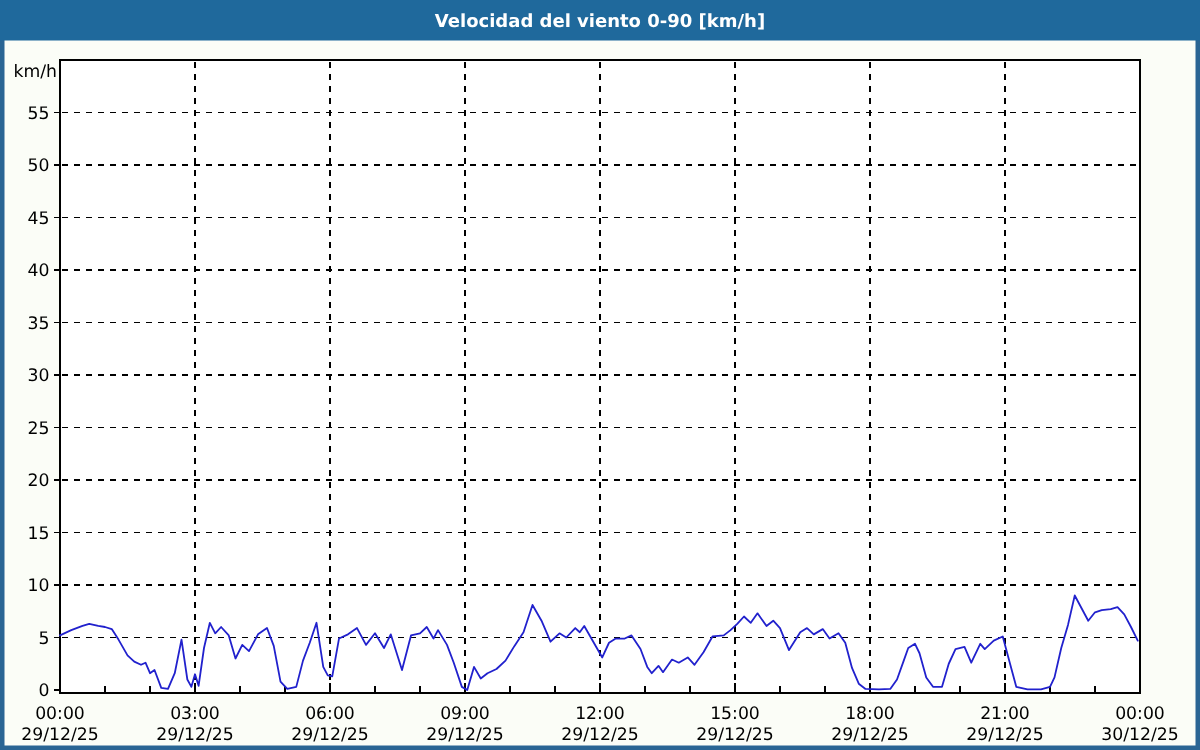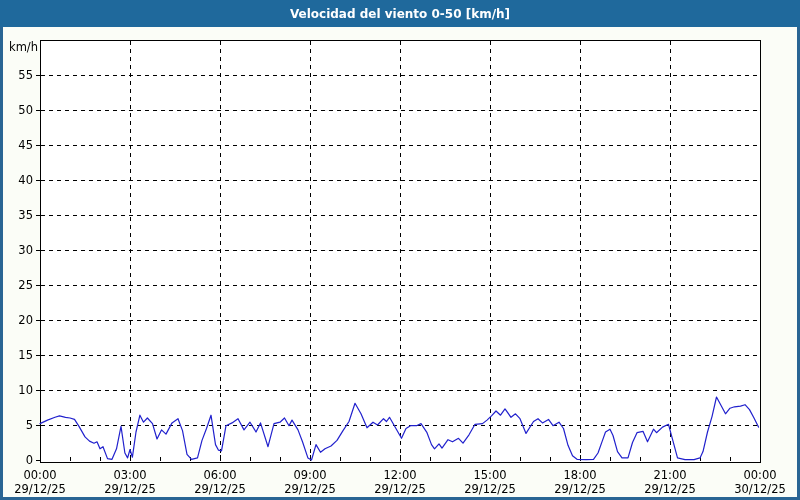--- a/index.html
+++ b/index.html
@@ -106,15 +106,15 @@
       <text x="490" y="493" text-anchor="middle" font-size="11.5px" fill="#000000">29/12/25</text>
       <text x="580" y="479" text-anchor="middle" font-size="11.5px" fill="#000000">18:00</text>
       <text x="580" y="493" text-anchor="middle" font-size="11.5px" fill="#000000">29/12/25</text>
       <text x="670" y="479" text-anchor="middle" font-size="11.5px" fill="#000000">21:00</text>
       <text x="670" y="493" text-anchor="middle" font-size="11.5px" fill="#000000">29/12/25</text>
       <text x="760" y="479" text-anchor="middle" font-size="11.5px" fill="#000000">00:00</text>
       <text x="760" y="493" text-anchor="middle" font-size="11.5px" fill="#000000">30/12/25</text>
       <polyline points="40.0,423.6 47.5,420.1 55.0,417.3 59.5,415.9 65.5,417.3 70.0,418.0 74.5,419.4 79.0,426.4 85.0,436.9 89.5,441.1 94.0,443.2 97.0,441.8 100.0,448.8 103.0,446.7 107.5,458.6 112.0,459.3 116.5,448.8 121.0,426.4 124.9,453.0 127.6,457.9 130.0,449.5 132.4,457.2 136.0,432.0 139.9,415.2 143.5,422.2 147.4,418.0 152.5,423.6 157.0,439.0 161.5,429.9 166.0,434.1 172.0,422.9 178.0,418.7 182.5,430.6 187.0,454.4 191.5,459.3 197.5,457.9 202.0,440.4 206.5,428.5 211.0,415.2 215.5,444.6 218.5,450.2 221.5,450.9 226.0,425.7 232.0,422.9 238.0,418.7 244.0,429.9 250.0,422.2 256.0,432.0 260.5,422.9 268.0,446.7 274.0,423.6 280.0,422.2 284.5,418.0 289.0,425.7 292.0,420.1 298.0,429.9 302.5,441.8 307.9,457.9 311.5,460.0 316.0,444.6 320.5,452.3 325.0,448.8 331.0,446.0 337.0,440.4 343.0,430.6 349.0,421.5 355.0,403.3 361.0,413.8 367.0,427.8 373.0,422.2 377.5,425.0 383.5,418.7 386.5,421.5 389.5,417.3 395.5,427.8 401.5,438.3 406.0,428.5 410.5,425.7 416.5,425.7 421.0,423.6 427.0,432.7 431.5,444.6 434.5,448.8 439.0,443.9 442.0,448.1 448.0,439.7 452.5,441.8 458.5,438.3 463.0,443.2 469.0,434.8 475.0,424.3 482.5,423.6 487.0,420.1 491.5,415.9 496.0,411.0 500.5,415.2 505.0,408.9 511.0,417.3 515.5,413.8 520.0,418.7 526.0,433.4 533.5,421.5 538.0,418.7 542.5,422.9 548.5,419.4 553.0,425.7 559.0,422.2 563.5,428.5 568.0,445.3 572.5,455.8 577.0,459.3 586.0,459.6 593.5,459.3 598.0,453.0 602.5,440.4 605.5,432.0 610.0,429.2 613.0,435.5 617.5,451.6 622.0,457.9 628.0,457.9 632.5,442.5 637.0,432.7 643.0,431.3 647.5,441.8 653.5,429.2 656.5,432.7 662.5,427.1 668.5,424.3 673.0,441.1 677.5,457.9 685.0,459.6 694.0,459.6 700.0,457.9 703.0,451.6 707.5,432.0 712.0,416.6 716.5,397.0 725.5,413.8 730.0,408.2 734.5,406.8 740.5,406.1 745.0,404.7 749.5,409.6 754.0,418.0 758.5,427.1" fill="none" stroke="#2121cd" stroke-width="1.2" stroke-linejoin="round" stroke-linecap="round"></polyline>
     </svg>
   <div class="header-bar">
-    <span class="title">Velocidad del viento 0-50 [km/h]</span>
+    <span class="title">Velocidad del viento 0-90 [km/h]</span>
   </div>
 </div>
 
 </body></html>

